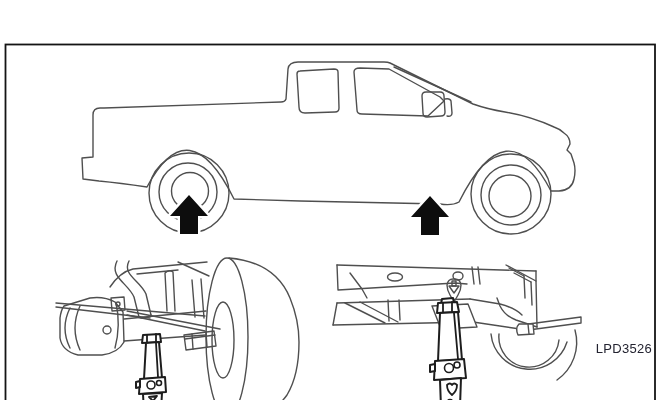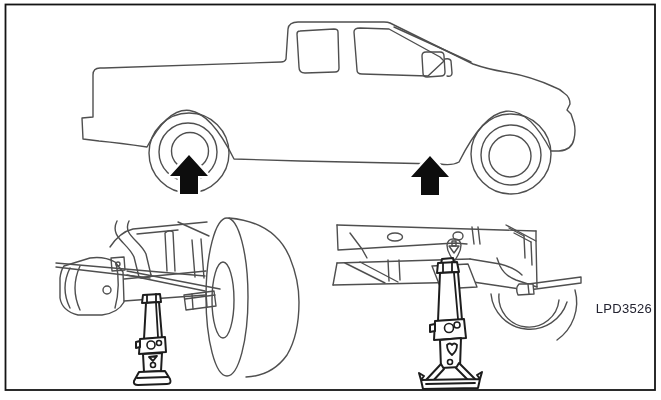--- a/index.html
+++ b/index.html
@@ -10,21 +10,21 @@
     --border:#141414;
     --code-text:#232330;
   }
   html,body{margin:0;padding:0;}
   body{
     width:661px;height:400px;
     background:var(--background);
     font-family:"Liberation Sans", sans-serif;
     overflow:hidden;
   }
-  .figure{position:relative;width:661px;height:327px;background:var(--background);}
+  .figure{position:relative;width:661px;height:327px;background:var(--background);margin-top:40px;}
   .figure svg{position:absolute;left:0;top:0;display:block;}
   
   .thin path,.thin line,.thin circle,.thin ellipse,.thin polyline{
     fill:none;stroke:var(--line);stroke-width:1.4;
     stroke-linecap:round;stroke-linejoin:round;
   }
   .thin .fillwhite{fill:#ffffff;}
   .bold path,.bold line,.bold circle,.bold ellipse{
     fill:#ffffff;stroke:var(--bold-line);stroke-width:2;
     stroke-linecap:round;stroke-linejoin:round;

